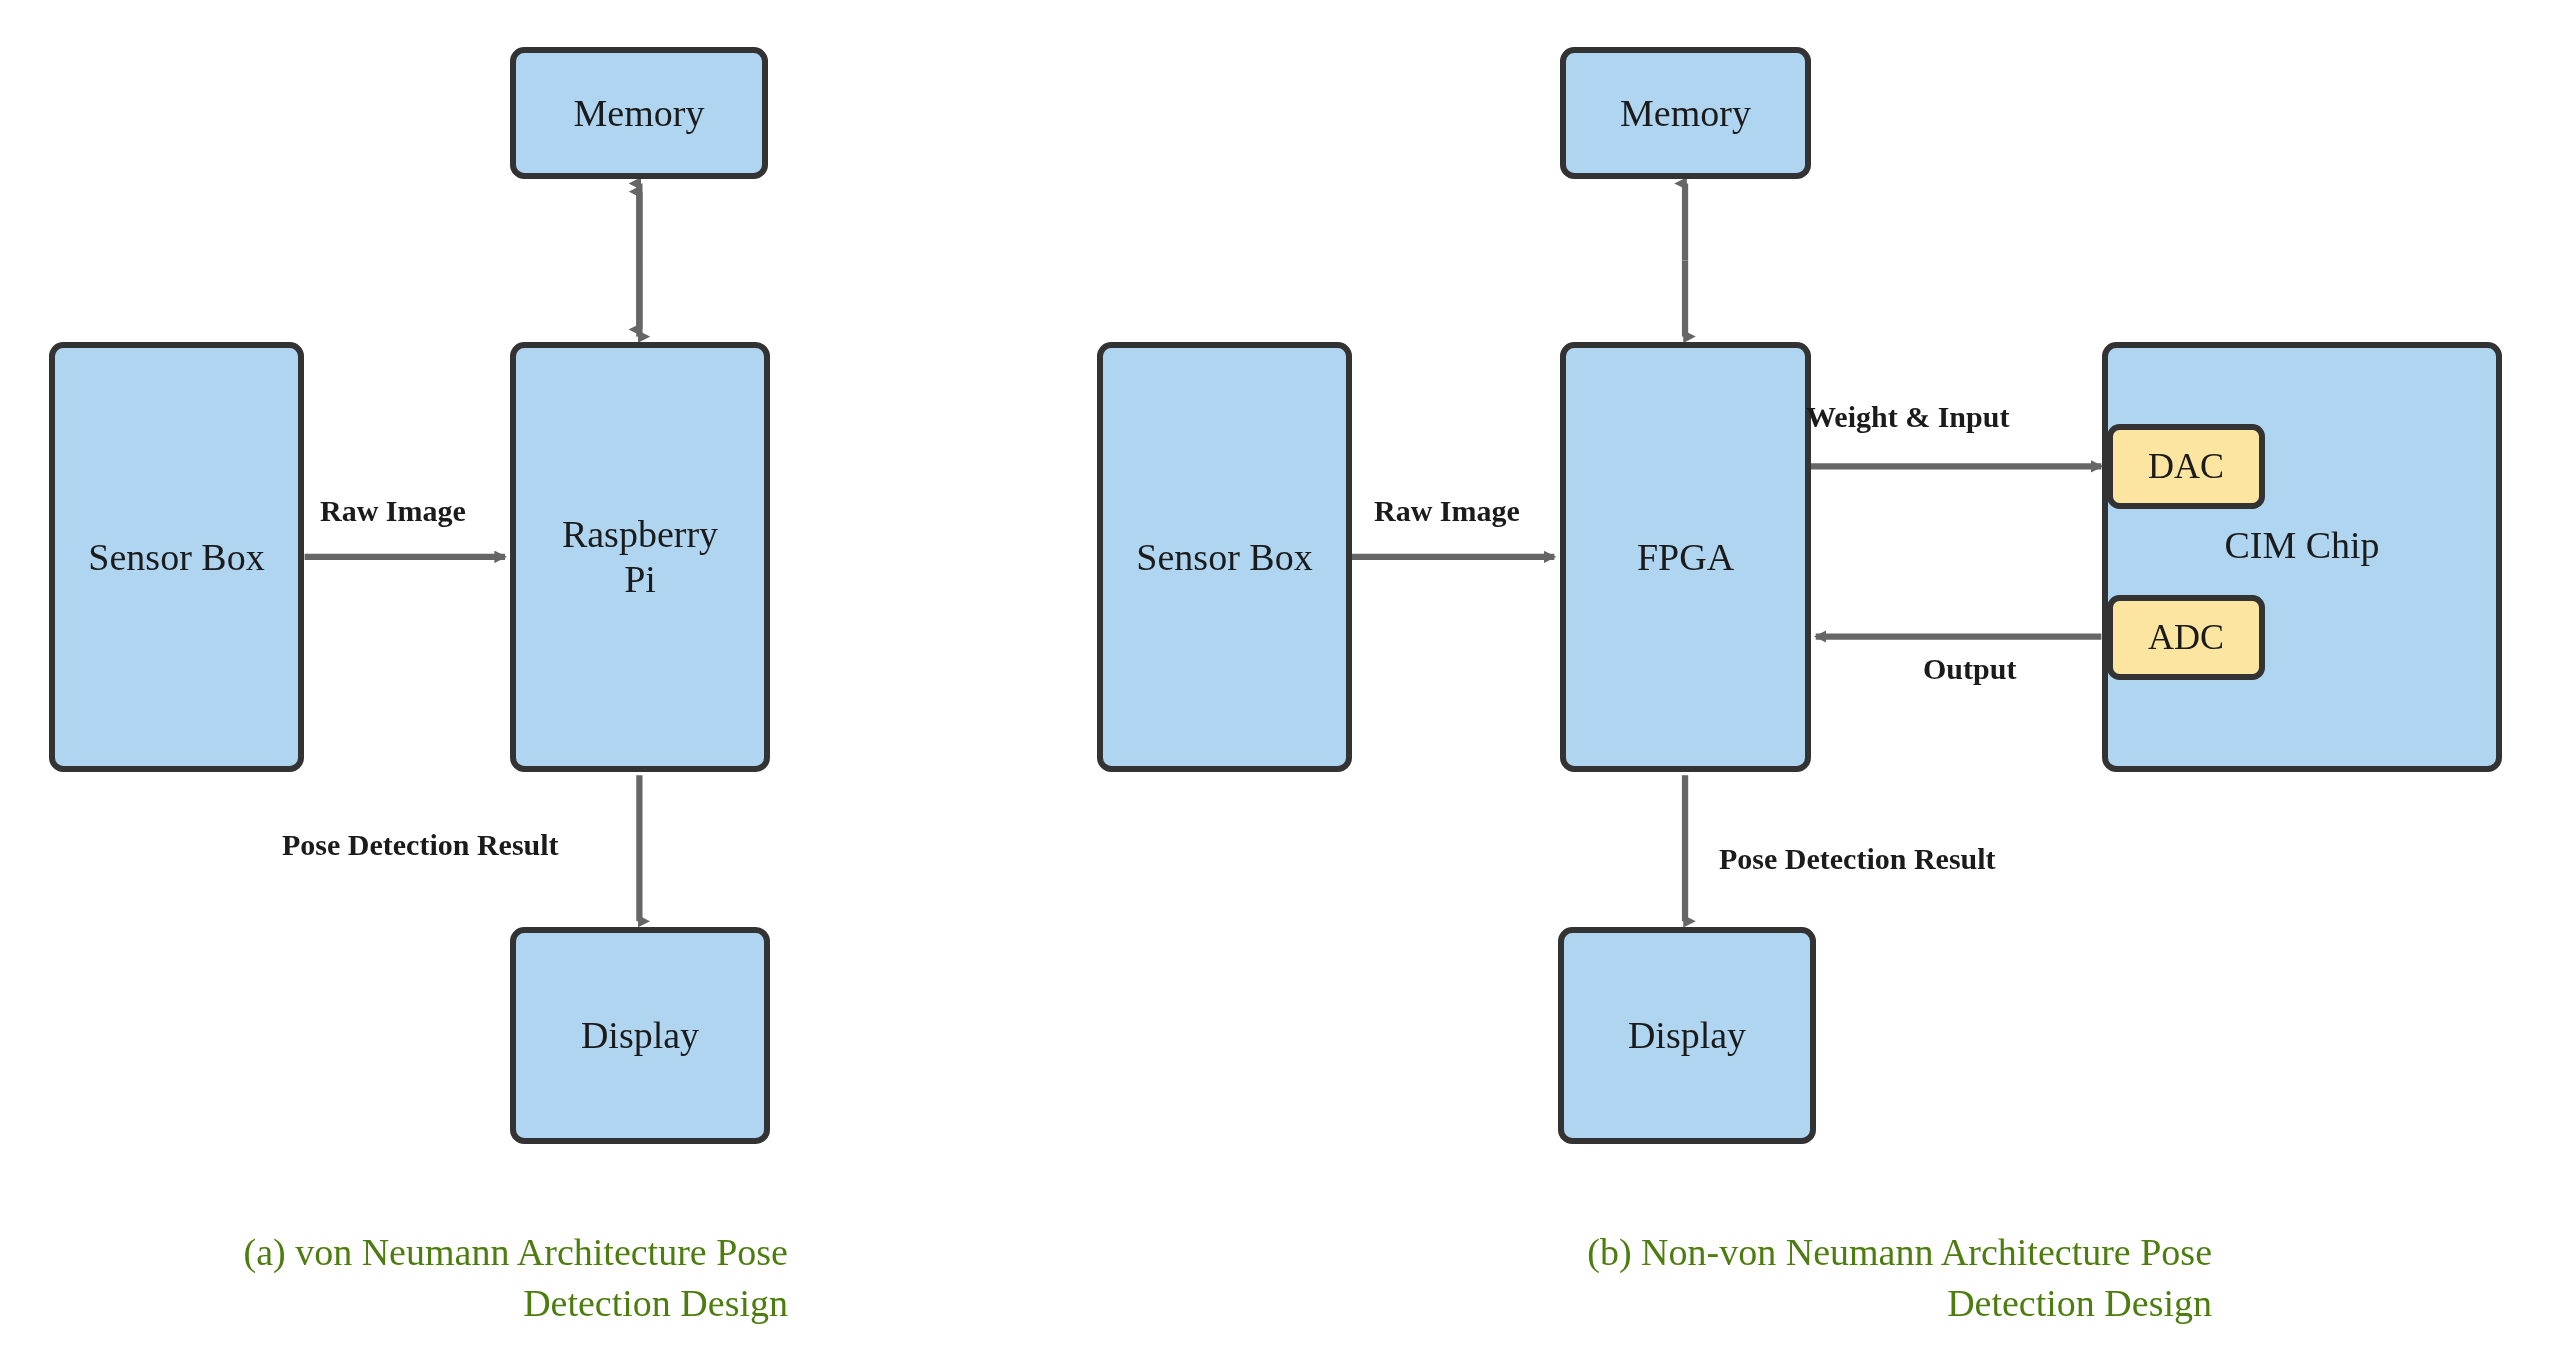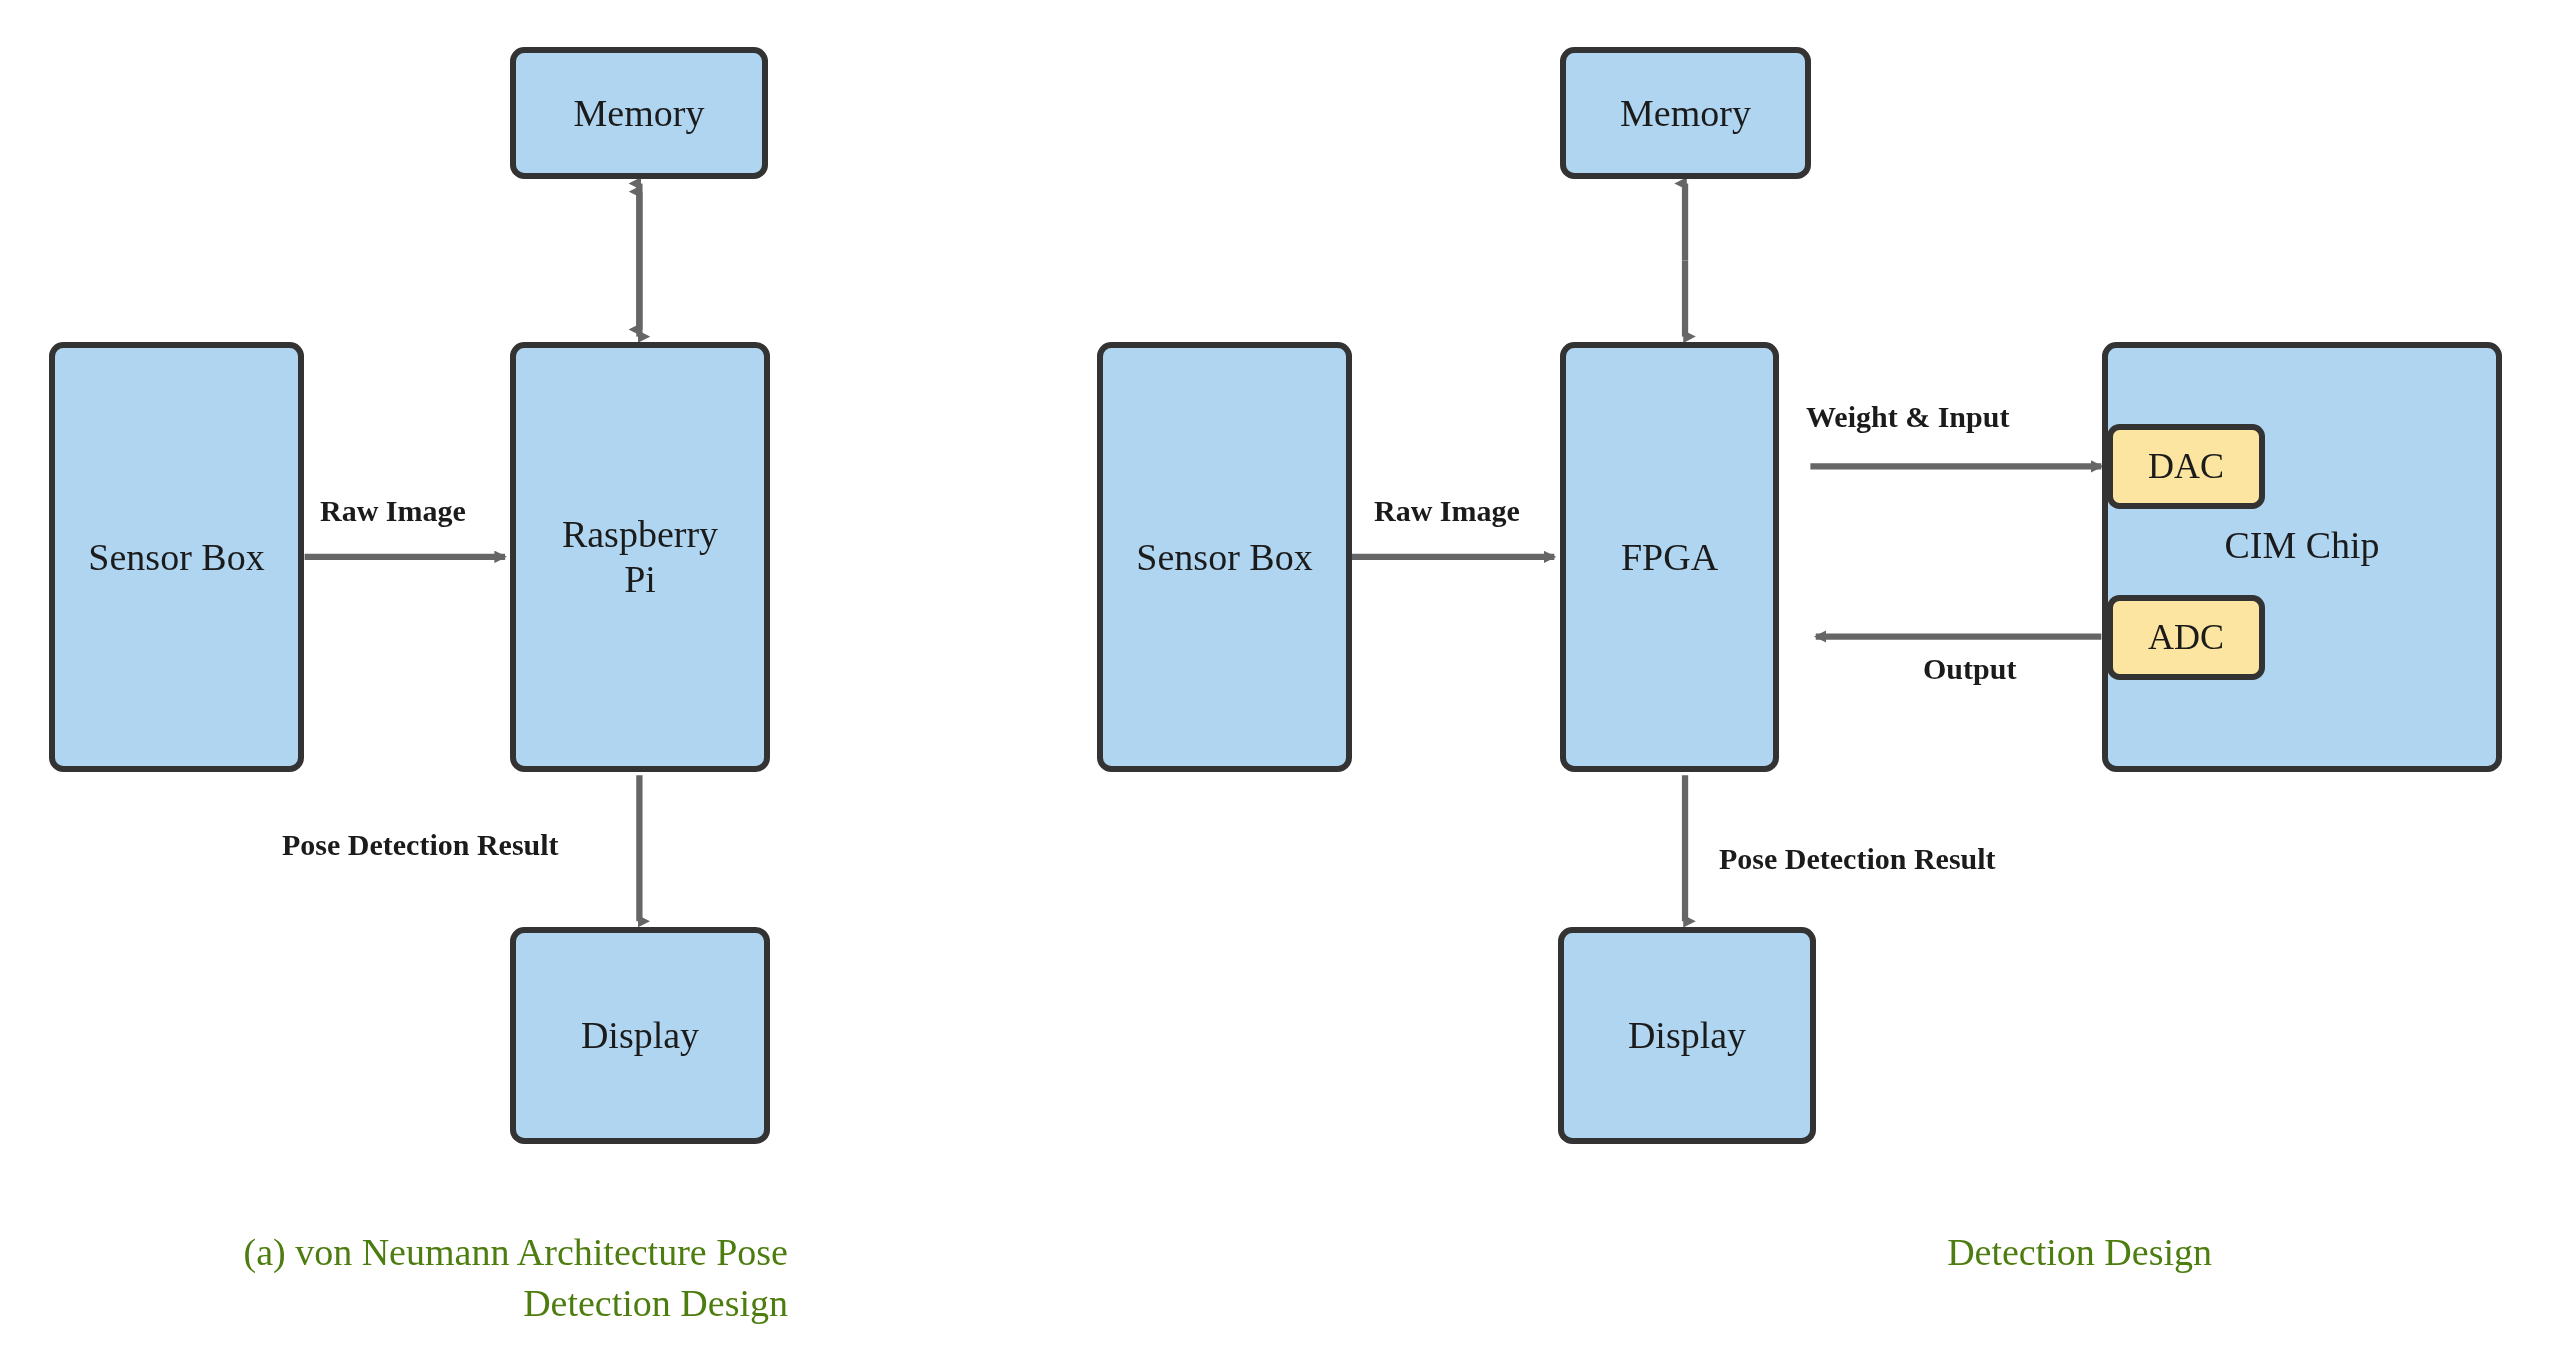--- a/index.html
+++ b/index.html
@@ -159,21 +159,21 @@
   <div class="edge-label" style="left:282px; top:828px;">Pose Detection Result</div>
 
   <div class="node" style="left:1560px; top:47px; width:251px; height:132px;">
     <span>Memory</span>
   </div>
 
   <div class="node" style="left:1097px; top:342px; width:255px; height:430px;">
     <span>Sensor Box</span>
   </div>
 
-  <div class="node" style="left:1560px; top:342px; width:219px; height:430px;">
+  <div class="node" style="left:1560px; top:342px; width:251px; height:430px;">
     <span>FPGA</span>
   </div>
 
   <div class="node" style="left:1558px; top:927px; width:258px; height:217px;">
     <span>Display</span>
   </div>
 
   <div class="node chip" style="left:2102px; top:342px; width:400px; height:430px;">
     <span class="chip-label" style="top:175px;">CIM Chip</span>
   </div>
@@ -193,17 +193,18 @@
   <div class="edge-label" style="left:1923px; top:652px;">Output</div>
 
   <div class="edge-label" style="left:1719px; top:842px;">Pose Detection Result</div>
 
   <div class="caption" style="left:36px; top:1227px; width:752px;">
     <div>(a) von Neumann Architecture Pose</div>
     <div>Detection Design</div>
   </div>
 
   <div class="caption" style="left:1370px; top:1227px; width:842px;">
+    <div>(b) Non-von Neumann Architecture Pose</div>
     <div>Detection Design</div>
   </div>
 
 </div>
 
 
 </body></html>

